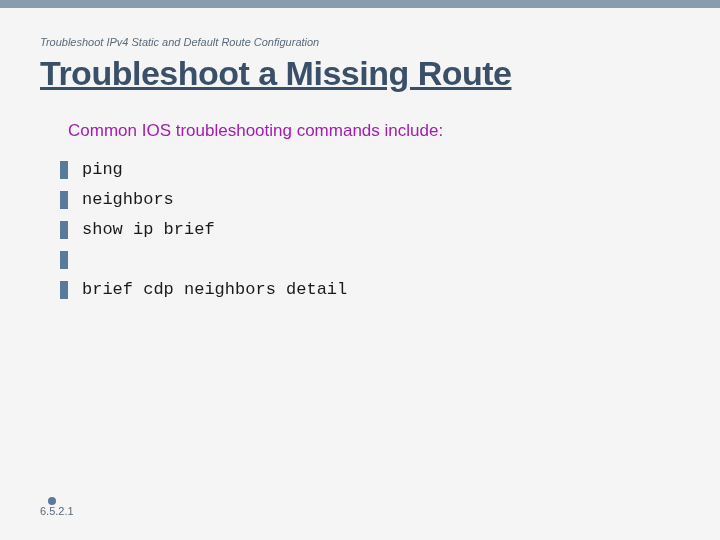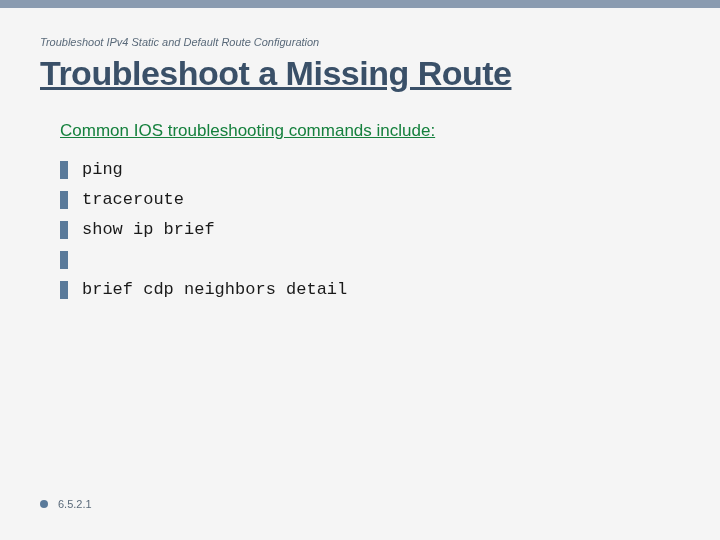--- a/index.html
+++ b/index.html
@@ -46,24 +46,23 @@
       font-size: 34px;
       color: #3a5068;
       font-weight: 700;
       margin-bottom: 28px;
       letter-spacing: -0.5px;
       text-decoration: underline;
     }
 
     .intro-text {
       font-size: 17px;
-      color: #15803d;
+      color: #a21caf;
       margin-bottom: 18px;
-      margin-left: 20px;
-      text-decoration: underline;
+      margin-left: 28px;
     }
 
     .bullet-list {
       list-style: none;
       margin-left: 20px;
     }
 
     .bullet-item {
       display: flex;
       align-items: center;
@@ -82,24 +81,25 @@
 
     .bullet-text {
       color: #222;
       font-family: 'Courier New', Courier, monospace;
       font-size: 17px;
       color: #1a1a1a;
     }
 
     .bottom-area {
       position: absolute;
-      bottom: 30px;
+      bottom: 23px;
       left: 40px;
       display: flex;
       align-items: center;
+      flex-direction: column;
     }
 
     .dot-indicator {
       width: 8px;
       height: 8px;
       border-radius: 50%;
       background-color: #5a7a9a;
       margin-right: 10px;
     }
 
@@ -121,21 +121,21 @@
 
     <p class="intro-text">Common IOS troubleshooting commands include:</p>
 
     <ul class="bullet-list">
       <li class="bullet-item">
         <div class="bullet-marker"></div>
         <span class="bullet-text">ping</span>
       </li>
       <li class="bullet-item">
         <div class="bullet-marker"></div>
-        <span class="bullet-text">traceroute</span>
+        <span class="bullet-text">neighbors</span>
       </li>
       <li class="bullet-item">
         <div class="bullet-marker"></div>
         <span class="bullet-text">show ip brief</span>
       </li>
       <li class="bullet-item">
         <div class="bullet-marker"></div>
       </li>
       <li class="bullet-item">
         <div class="bullet-marker"></div>

